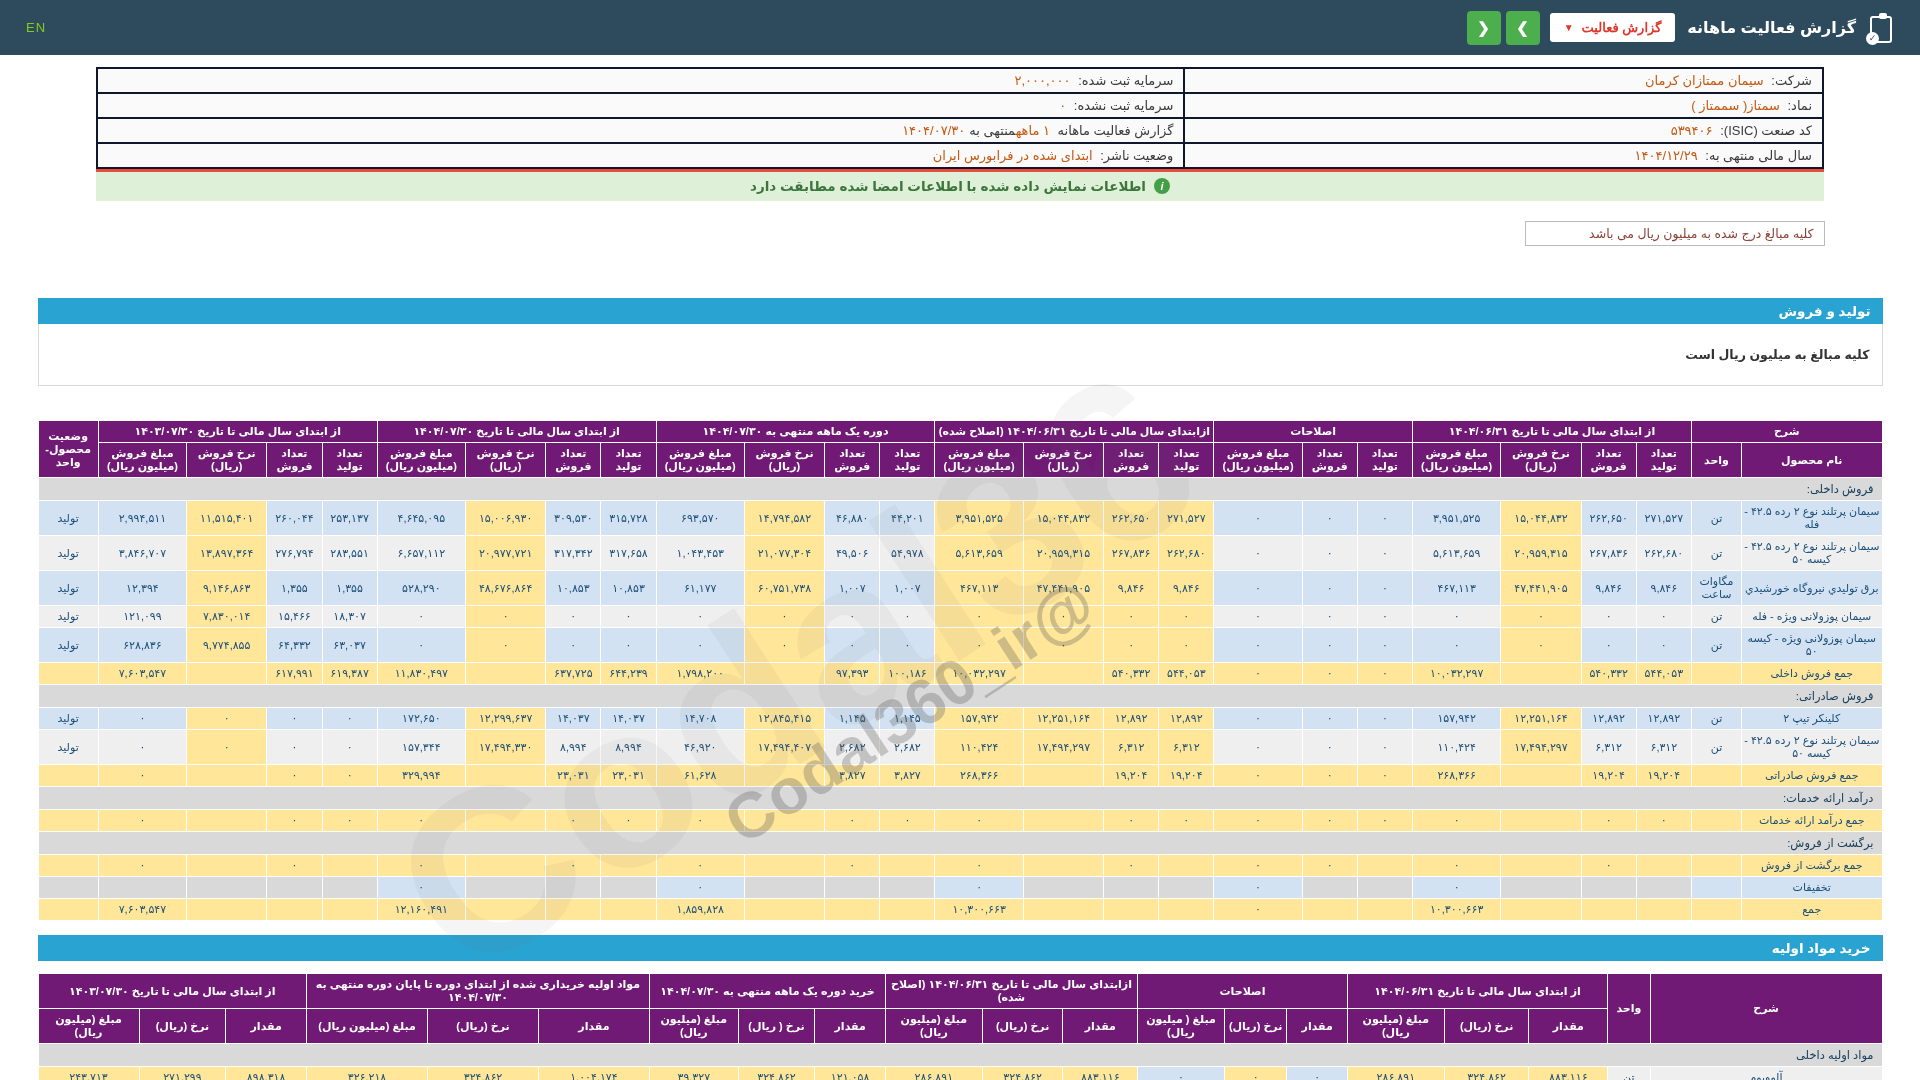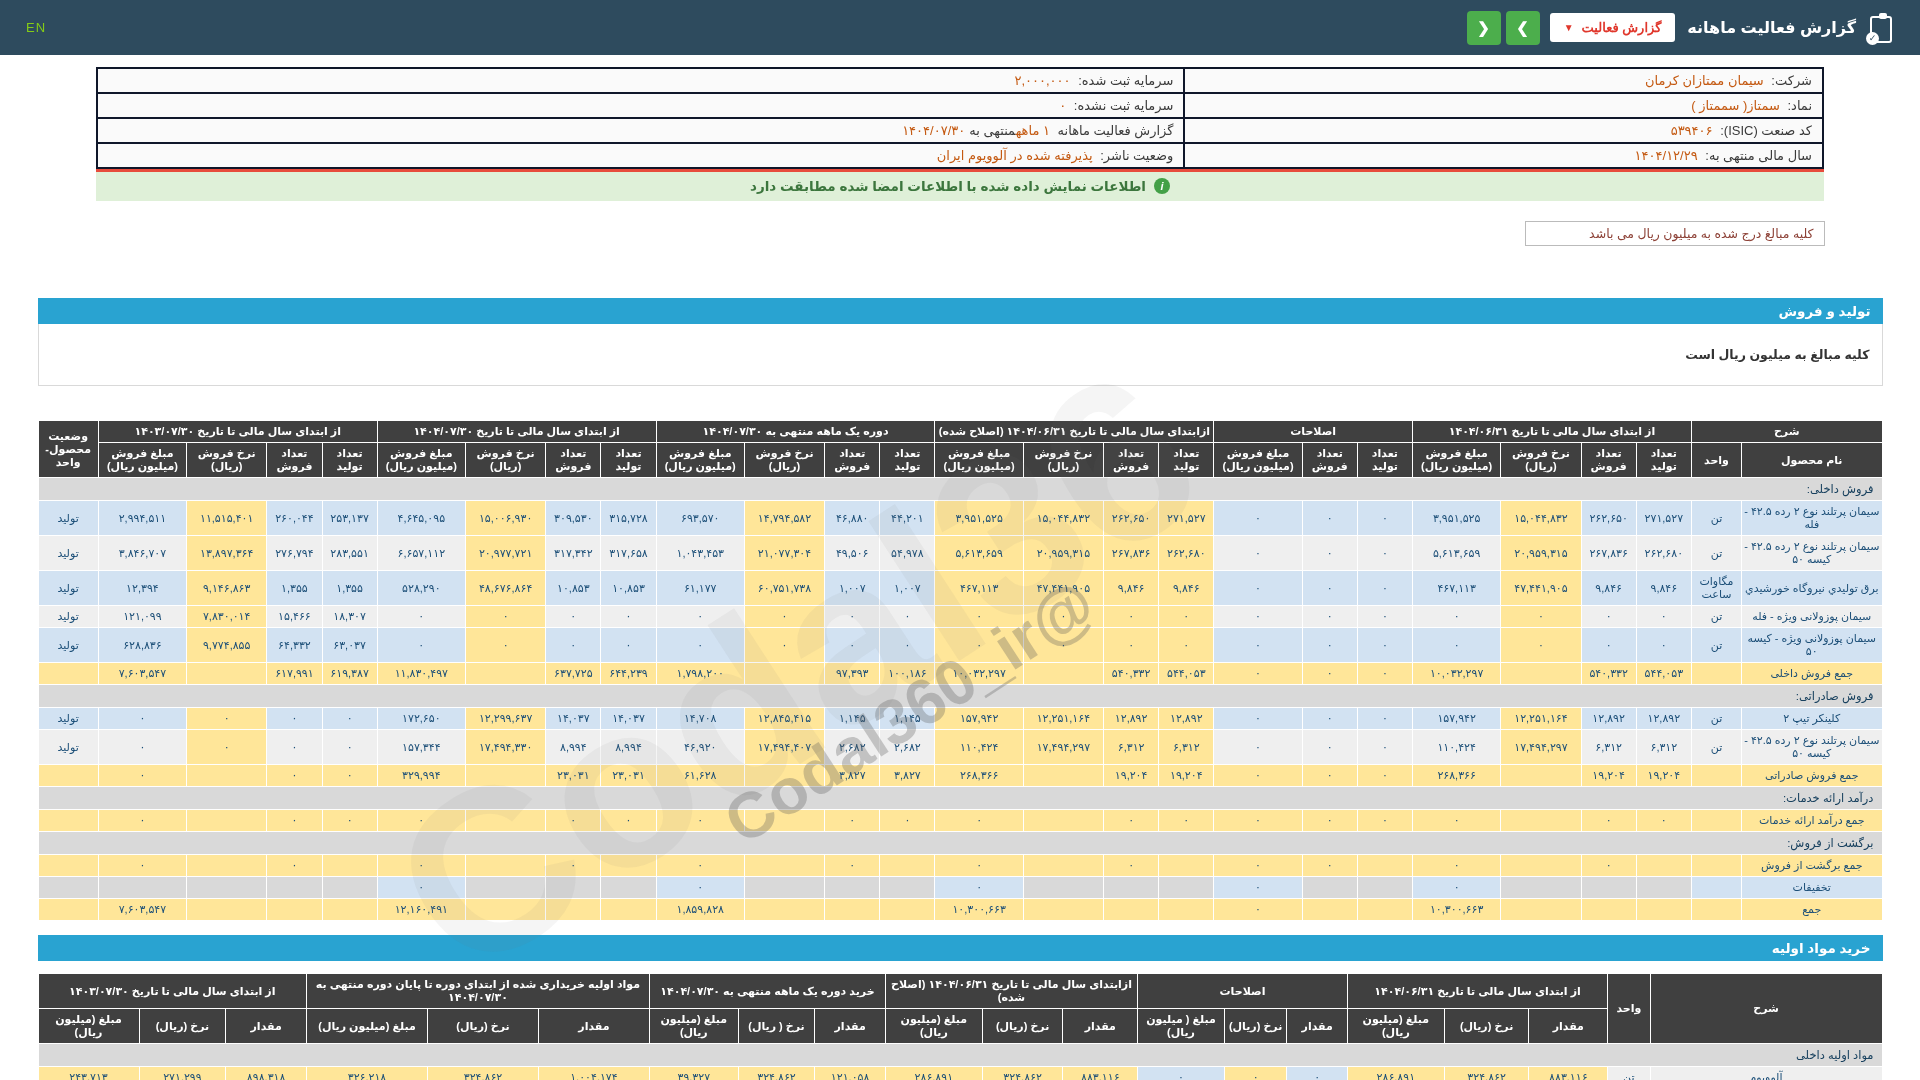--- a/index.html
+++ b/index.html
@@ -36,21 +36,21 @@
       padding:4px 10px; font-size:12.5px; color:#8d4136; }
   .sec-bar { width:1845px; margin:0 auto; background:#29a3d1; color:#fff; font-weight:bold; font-size:13.5px;
       padding:5px 12px; height:26px; }
   .sec-bar.first { margin-top:52px; }
   .sec-note { width:1845px; margin:0 auto 0 auto; border:1px solid #d9d9d9; border-top:none; background:#fff;
       color:#333; font-weight:bold; font-size:12.5px; padding:23px 12px; }
   
   .tbl-wrap { width:1845px; margin:34px auto 0 auto; position:relative; }
   .tbl-wrap.second { margin-top:12px; }
   table.data { border-collapse:collapse; table-layout:fixed; width:1845px; }
-  table.data th { background:#404040; color:#fff; font-size:11px; font-weight:bold; border:1px solid #ffffff;
+  table.data th { background:#701a75; color:#fff; font-size:11px; font-weight:bold; border:1px solid #ffffff;
       padding:4px 2px; text-align:center; }
   table.data td { border:1px solid #fff; font-size:11px; color:#1c4f78; text-align:center; padding:4px 2px;
       overflow:hidden; }
   td.lbl { text-align:right; padding-right:6px; font-size:11.5px; }
   tr.sec td { background:#d9d9d9 !important; color:#17405e; font-weight:normal; text-align:right; padding-right:8px;
       font-size:11.5px; height:22px; }
   .b  { background:#d2e2f2; }
   .g  { background:#efefef; }
   .y  { background:#ffe699 !important; }
   .dg { background:#d9d9d9; }
@@ -90,21 +90,21 @@
         <tr>
           <td class="rcell">نماد: <span class="val">سمتاز( سممتاز )</span></td>
           <td>سرمایه ثبت نشده: <span class="val">۰</span></td>
         </tr>
         <tr>
           <td class="rcell">کد صنعت (ISIC): <span class="val">۵۳۹۴۰۶</span></td>
           <td>گزارش فعالیت ماهانه <span class="val">۱ ماهه</span>منتهی به<span class="val">۱۴۰۴/۰۷/۳۰</span></td>
         </tr>
         <tr>
           <td class="rcell">سال مالی منتهی به: <span class="val">۱۴۰۴/۱۲/۲۹</span></td>
-          <td>وضعیت ناشر: <span class="val">پذیرفته شده در آلوویوم ایران</span></td>
+          <td>وضعیت ناشر: <span class="val">ابتدای شده در فرابورس ایران</span></td>
         </tr>
       </tbody>
   </table>
   <div class="red-line"></div>
   <div class="green-banner">
     <span class="info-ico">i</span>
     <span>اطلاعات نمایش داده شده با اطلاعات امضا شده مطابقت دارد</span>
   </div>
   <div class="amounts-box">کلیه مبالغ درج شده به میلیون ریال می باشد</div>
 

